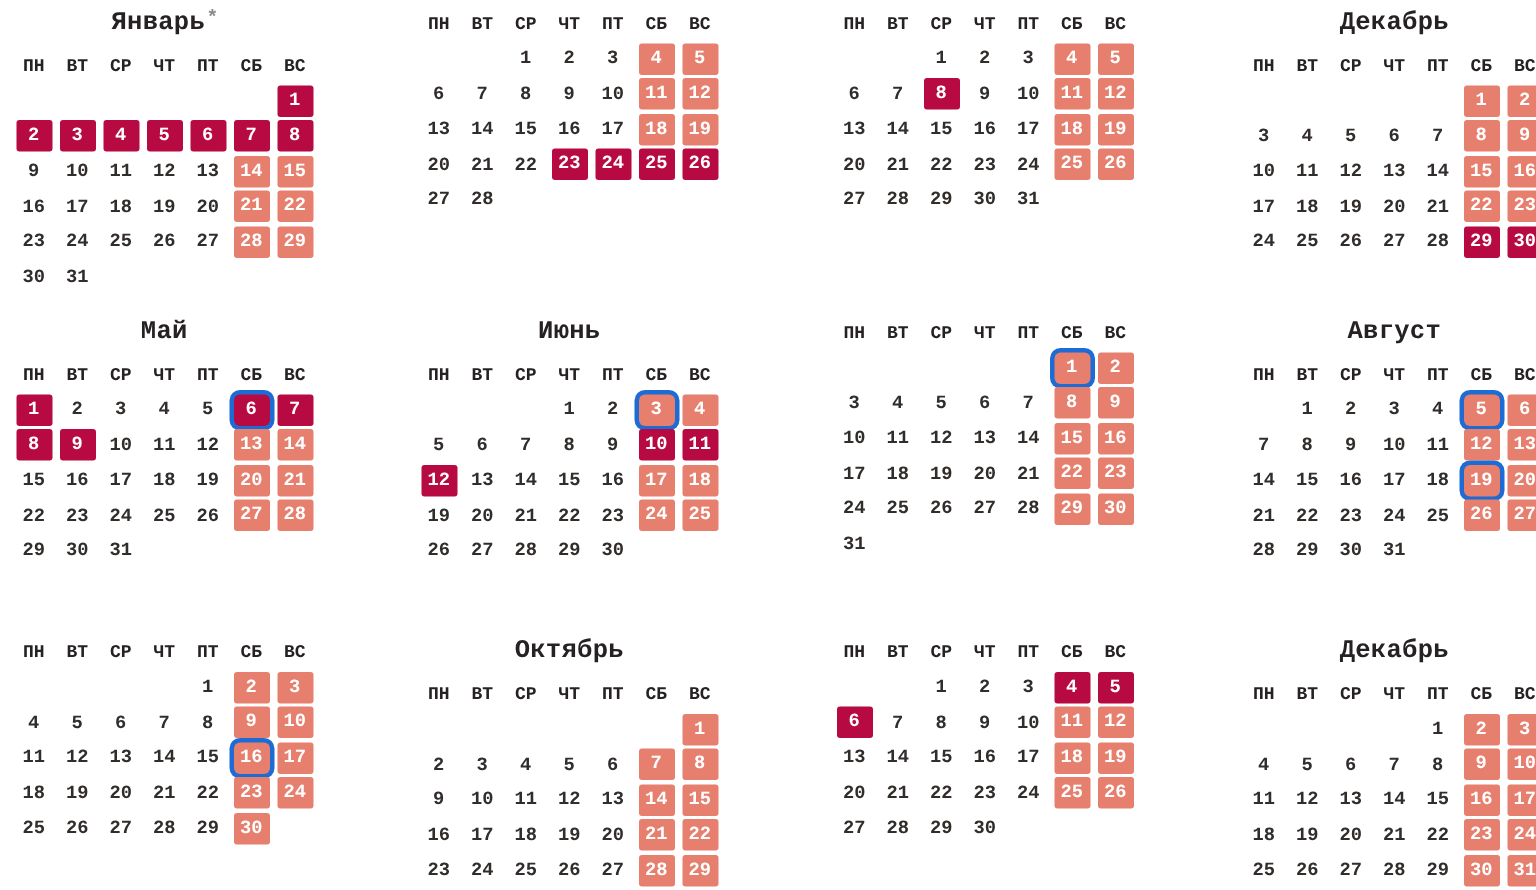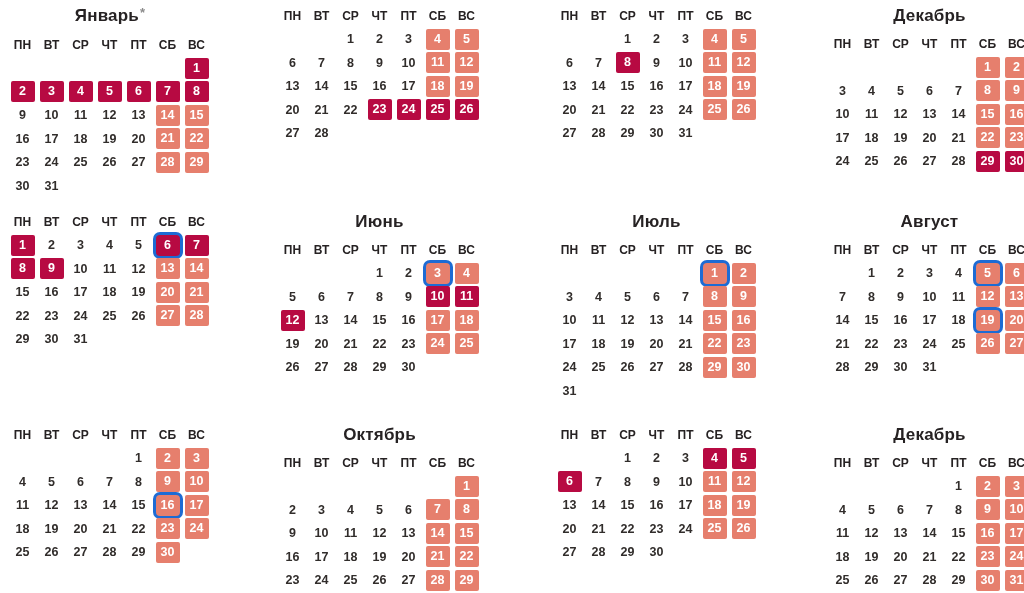--- a/index.html
+++ b/index.html
@@ -14,21 +14,21 @@
     width:1024px;height:593px;overflow:hidden;background:#ffffff;
     font-family:"Liberation Sans","DejaVu Sans",sans-serif;
   }
   .calendar{
     display:grid;
     grid-template-columns:256px 256px 256px 256px;
     grid-template-rows:206px 213px auto;
     padding-top:4px;
     box-sizing:border-box;
   }
-  .month{box-sizing:border-box;}
+  .month{box-sizing:border-box;font-family:Liberation Mono, monospace;}
   .month:nth-child(4n+1){padding-left:8px;}
   .month:nth-child(4n+2){padding-left:22px;}
   .month:nth-child(4n+3){padding-left:43px;}
   .month:nth-child(4n+4){padding-left:60px;}
   .month-title{
     width:203px;text-align:center;
     font-size:17px;font-weight:700;color:#262223;
     line-height:24px;margin-bottom:4px;
     letter-spacing:.2px;
   }
@@ -481,20 +481,21 @@
         </div>
         <div class="cell">
           <span class="chip holiday">29</span>
         </div>
         <div class="cell">
           <span class="chip holiday">30</span>
         </div>
       </div>
     </div>
     <div class="month">
+      <div class="month-title"><span>Май</span></div>
       <div class="days">
         <div class="hd">ПН</div>
         <div class="hd">ВТ</div>
         <div class="hd">СР</div>
         <div class="hd">ЧТ</div>
         <div class="hd">ПТ</div>
         <div class="hd">СБ</div>
         <div class="hd">ВС</div>
         <div class="cell">
           <span class="chip holiday">1</span>
@@ -690,21 +691,20 @@
         </div>
         <div class="cell">
           <span class="num">29</span>
         </div>
         <div class="cell">
           <span class="num">30</span>
         </div>
       </div>
     </div>
     <div class="month">
-      <div class="month-title"><span>Июль</span></div>
       <div class="days">
         <div class="hd">ПН</div>
         <div class="hd">ВТ</div>
         <div class="hd">СР</div>
         <div class="hd">ЧТ</div>
         <div class="hd">ПТ</div>
         <div class="hd">СБ</div>
         <div class="hd">ВС</div>
         <div class="cell"></div>
         <div class="cell"></div>

